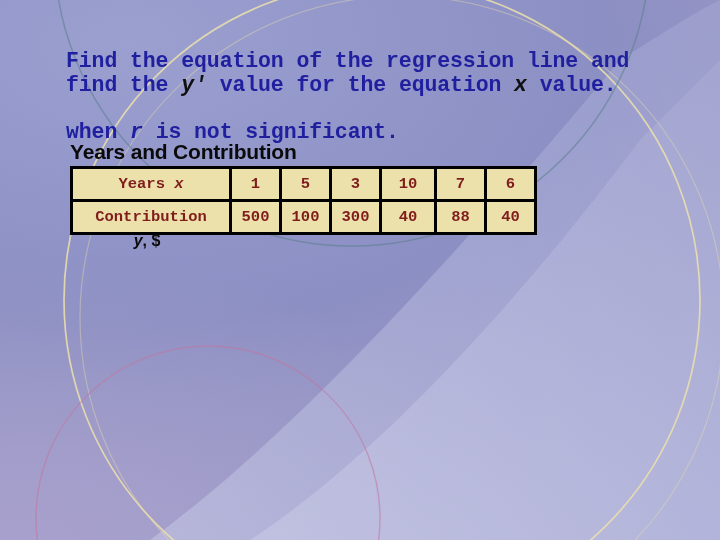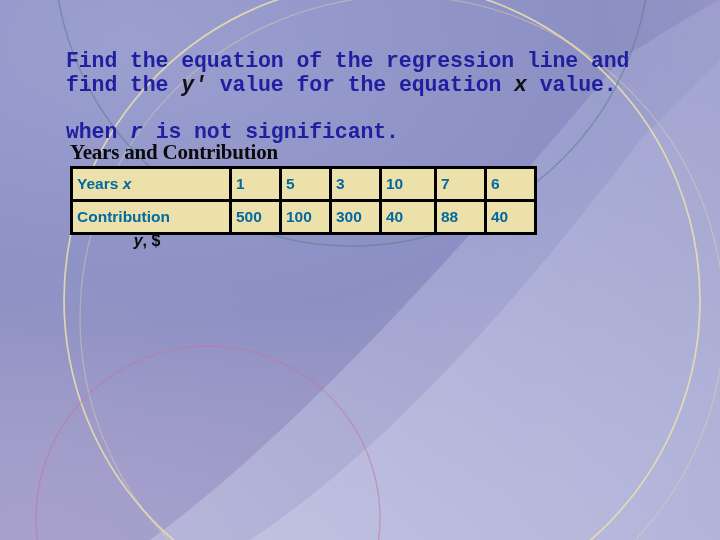--- a/index.html
+++ b/index.html
@@ -76,45 +76,45 @@
   }
 
   .tbl-title {
     position: absolute;
     left: 70px;
     top: 140px;
     color: #0a0a0a;
     font-size: 21px;
     font-weight: bold;
     letter-spacing: -0.2px;
-    font-family: Liberation Serif, serif;
+    font-family: Liberation Sans, sans-serif;
     text-align: right;
   }
 
   .table-wrap {
     position: absolute;
     left: 70px;
     top: 166px;
   }
   table.data {
     border-collapse: collapse;
     background: #ece0ab;
     border: 3px solid #000;
     table-layout: fixed;
   }
   table.data td {
     border: 3px solid #000;
     background: #ece0ab;
-    color: #0369a1;
+    color: #7f1d1d;
     font-size: 15.5px;
     font-weight: bold;
-    text-align: left;
+    text-align: center;
     height: 30px;
     padding: 0 4px;
-    font-family: Liberation Sans, sans-serif;
+    font-family: Liberation Mono, monospace;
     white-space: nowrap;
   }
   table.data td.label {
     width: 148px;
   }
   table.data td.val {
     width: 39px;
   }
   table.data td.val-w {
     width: 44px;

